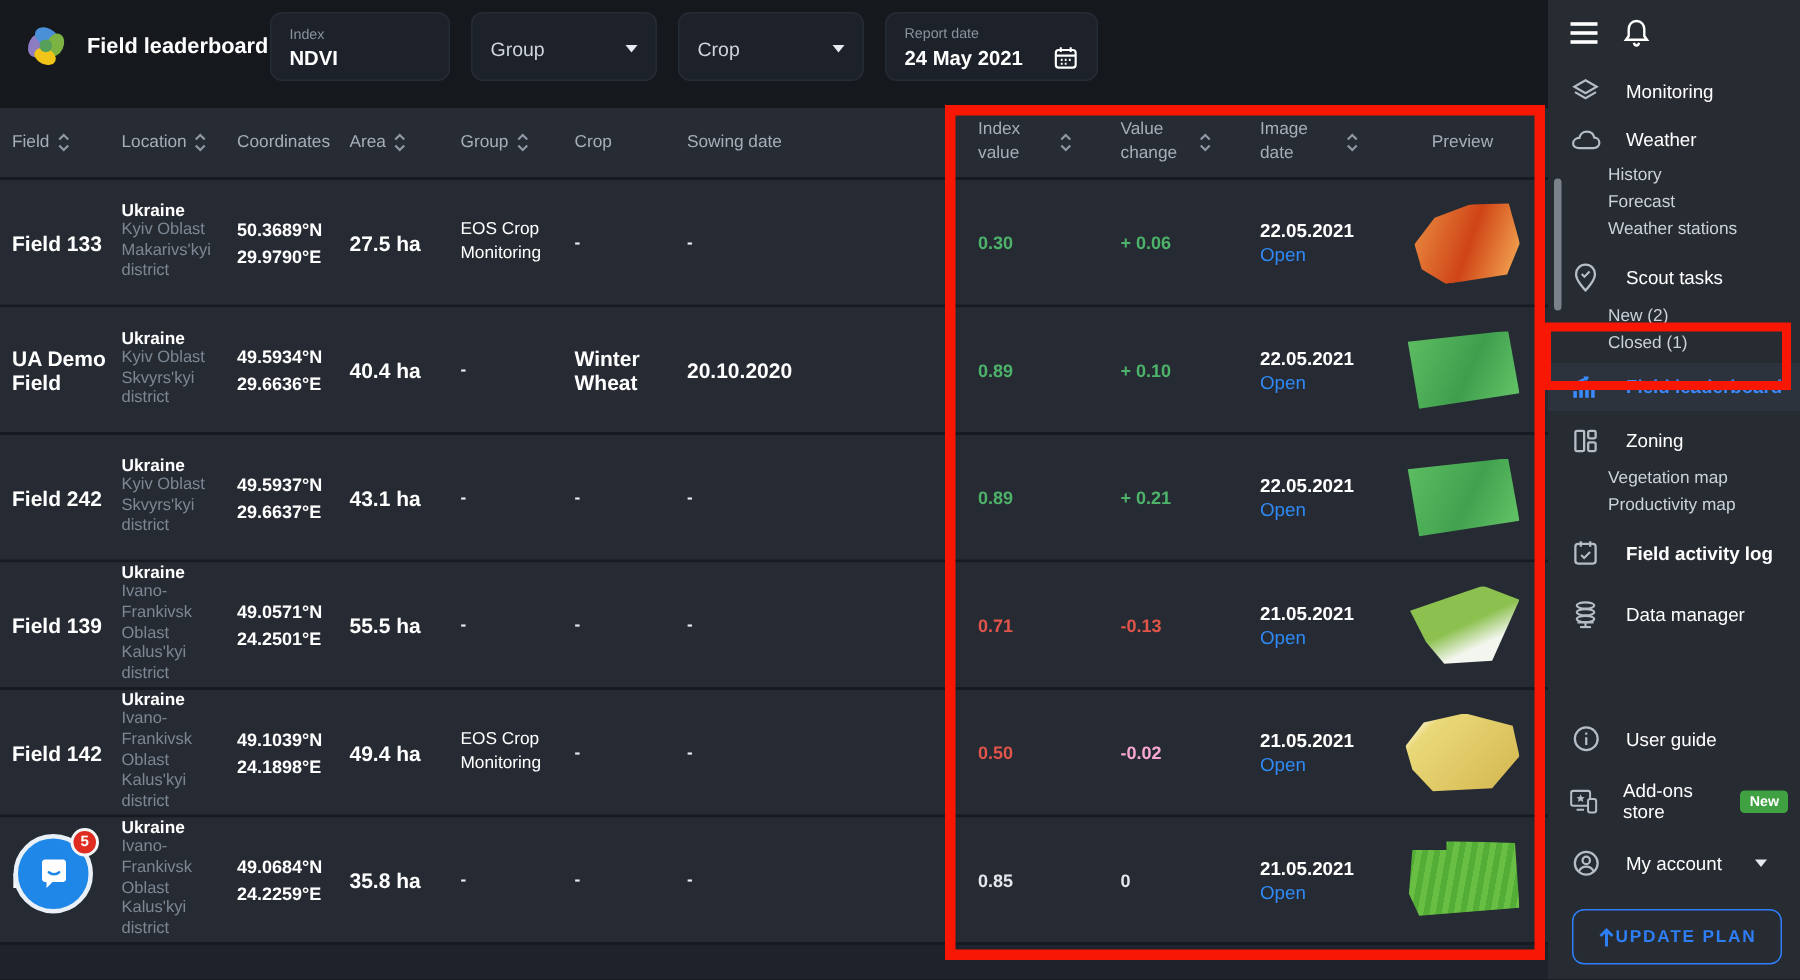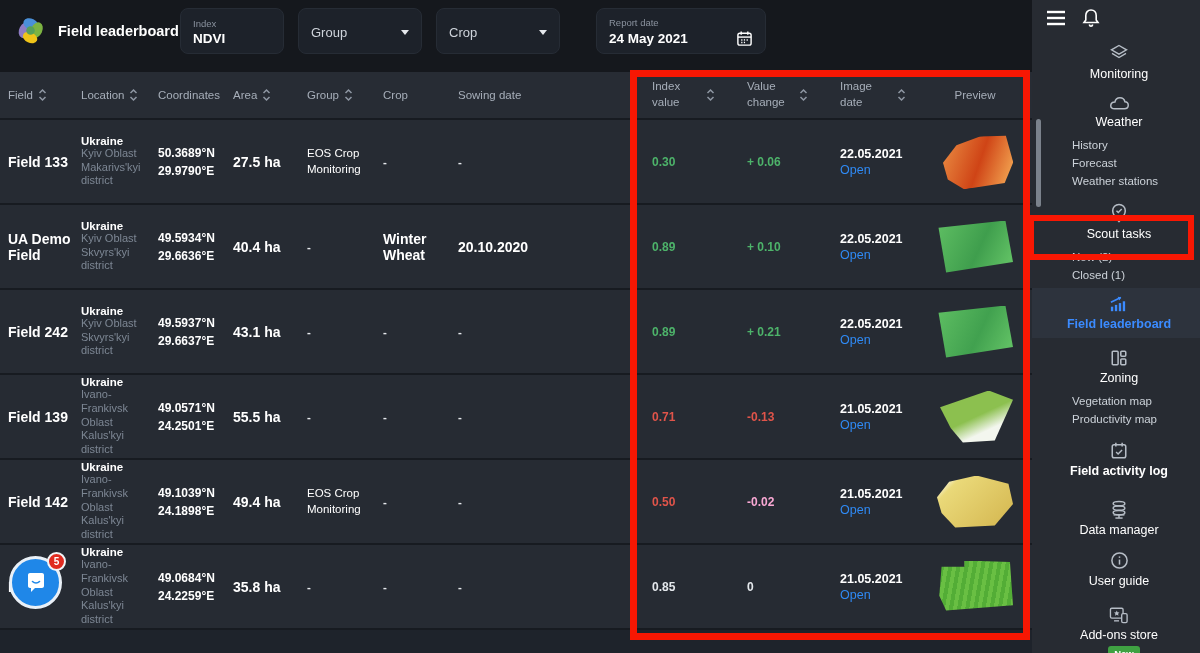--- a/index.html
+++ b/index.html
@@ -12,23 +12,23 @@
 
   
   .topbar { height:62px; display:flex; align-items:center; background:#15181d; padding-left:14px; }
   .brand { display:flex; align-items:center; gap:10px; width:166px; }
   .brand-title { color:#fff; font-size:14.5px; font-weight:bold; }
   .filter-box { background:#1d222a; border:1px solid #262c35; border-radius:8px; height:46px;
     margin-right:14px; padding:6px 12px 4px 12px; display:flex; flex-direction:column; justify-content:center; }
   .filter-label { color:#8a929e; font-size:9.5px; margin-bottom:2px; }
   .filter-value { color:#fff; font-size:13.5px; font-weight:bold; }
   .filter-placeholder { color:#cfd4db; font-size:13px; font-weight:normal; }
-  .box-index { width:104px; }
+  .box-index { width:120px; }
   .box-group, .box-crop { width:124px; flex-direction:row; align-items:center; justify-content:space-between; }
-  .box-date { width:170px; position:relative;margin-left:22px; }
+  .box-date { width:142px; position:relative; }
   .caret-down { width:0; height:0; border-left:4.5px solid transparent; border-right:4.5px solid transparent; border-top:5.5px solid #e6e9ed; }
   .date-row { display:flex; align-items:center; justify-content:space-between; }
   .cal-icon { margin-left:8px; }
   .export-group { margin-left:auto; margin-right:10px; display:flex; height:36px; border-radius:7px; overflow:hidden; }
   .export-btn { background:#1a78f0; color:#fff; font-size:12px; font-weight:bold; letter-spacing:.5px;
     display:flex; align-items:center; gap:7px; padding:0 16px; cursor:pointer; }
   .export-btn + .export-btn { border-left:1px solid rgba(255,255,255,.35); }
 
   
   .table { margin-top:10px; background:#262b33; }
@@ -59,21 +59,21 @@
   .shape.r2 { clip-path:polygon(2% 14%, 90% 0%, 100% 80%, 12% 100%); }
   .shape.r3 { clip-path:polygon(4% 32%, 68% 0%, 100% 18%, 76% 96%, 34% 100%, 18% 72%); background:linear-gradient(155deg, var(--c1) 50%, var(--c2) 72%); }
   .shape.r4 { clip-path:polygon(0 42%, 16% 12%, 52% 0, 94% 16%, 100% 55%, 76% 96%, 24% 100%, 6% 72%); background:linear-gradient(135deg, #fdfdf9 0 7%, var(--c1) 20%, var(--c2)); }
   .shape.r5 { clip-path:polygon(6% 12%, 36% 12%, 36% 0, 96% 3%, 100% 86%, 12% 96%, 3% 68%); background:repeating-linear-gradient(100deg, var(--c1) 0 4px, var(--c2) 4px 8px); }
 
   .bottom-strip { height:23px; background:#1e232b; }
 
   
   .sidebar { width:168px; height:653px; background:#272b32; display:flex; flex-direction:column; padding-top:8px; position:relative; }
   .sb-top { display:flex; align-items:center; gap:16px; padding-left:14px; height:28px; margin-bottom:8px; }
-  .nav-item { display:flex; align-items:center; gap:4px; padding:7px 8px 7px 14px; color:#fff; font-size:12.5px; cursor:pointer;flex-direction:column; }
+  .nav-item { display:flex; align-items:center; gap:16px; padding:7px 8px 7px 14px; color:#fff; font-size:12.5px; cursor:pointer; }
   .nav-item .icon { width:22px; display:flex; justify-content:center; }
   .nav-sub { padding:3px 8px 3px 40px; color:#ccd2d9; font-size:11.5px; cursor:pointer; }
   .nav-item.active { color:#3b8bff; background:#2d333d; margin:4px 0; }
   .nav-item.active .lbl { color:#3b8bff; font-weight:bold; }
   .badge-new { background:#3fa142; color:#fff; font-size:9.5px; font-weight:bold; padding:2px 6px; border-radius:3px; margin-left:10px; }
   .acct-caret { margin-left:auto; margin-right:14px; }
   .spacer { flex:1; }
   .update-btn { margin:14px 12px 10px 16px; height:37px; border:1.5px solid #2e7ef7; border-radius:8px;
     color:#2e7ef7; font-size:11.5px; font-weight:bold; letter-spacing:1.2px;
     display:flex; align-items:center; justify-content:center; cursor:pointer; background:transparent; }

